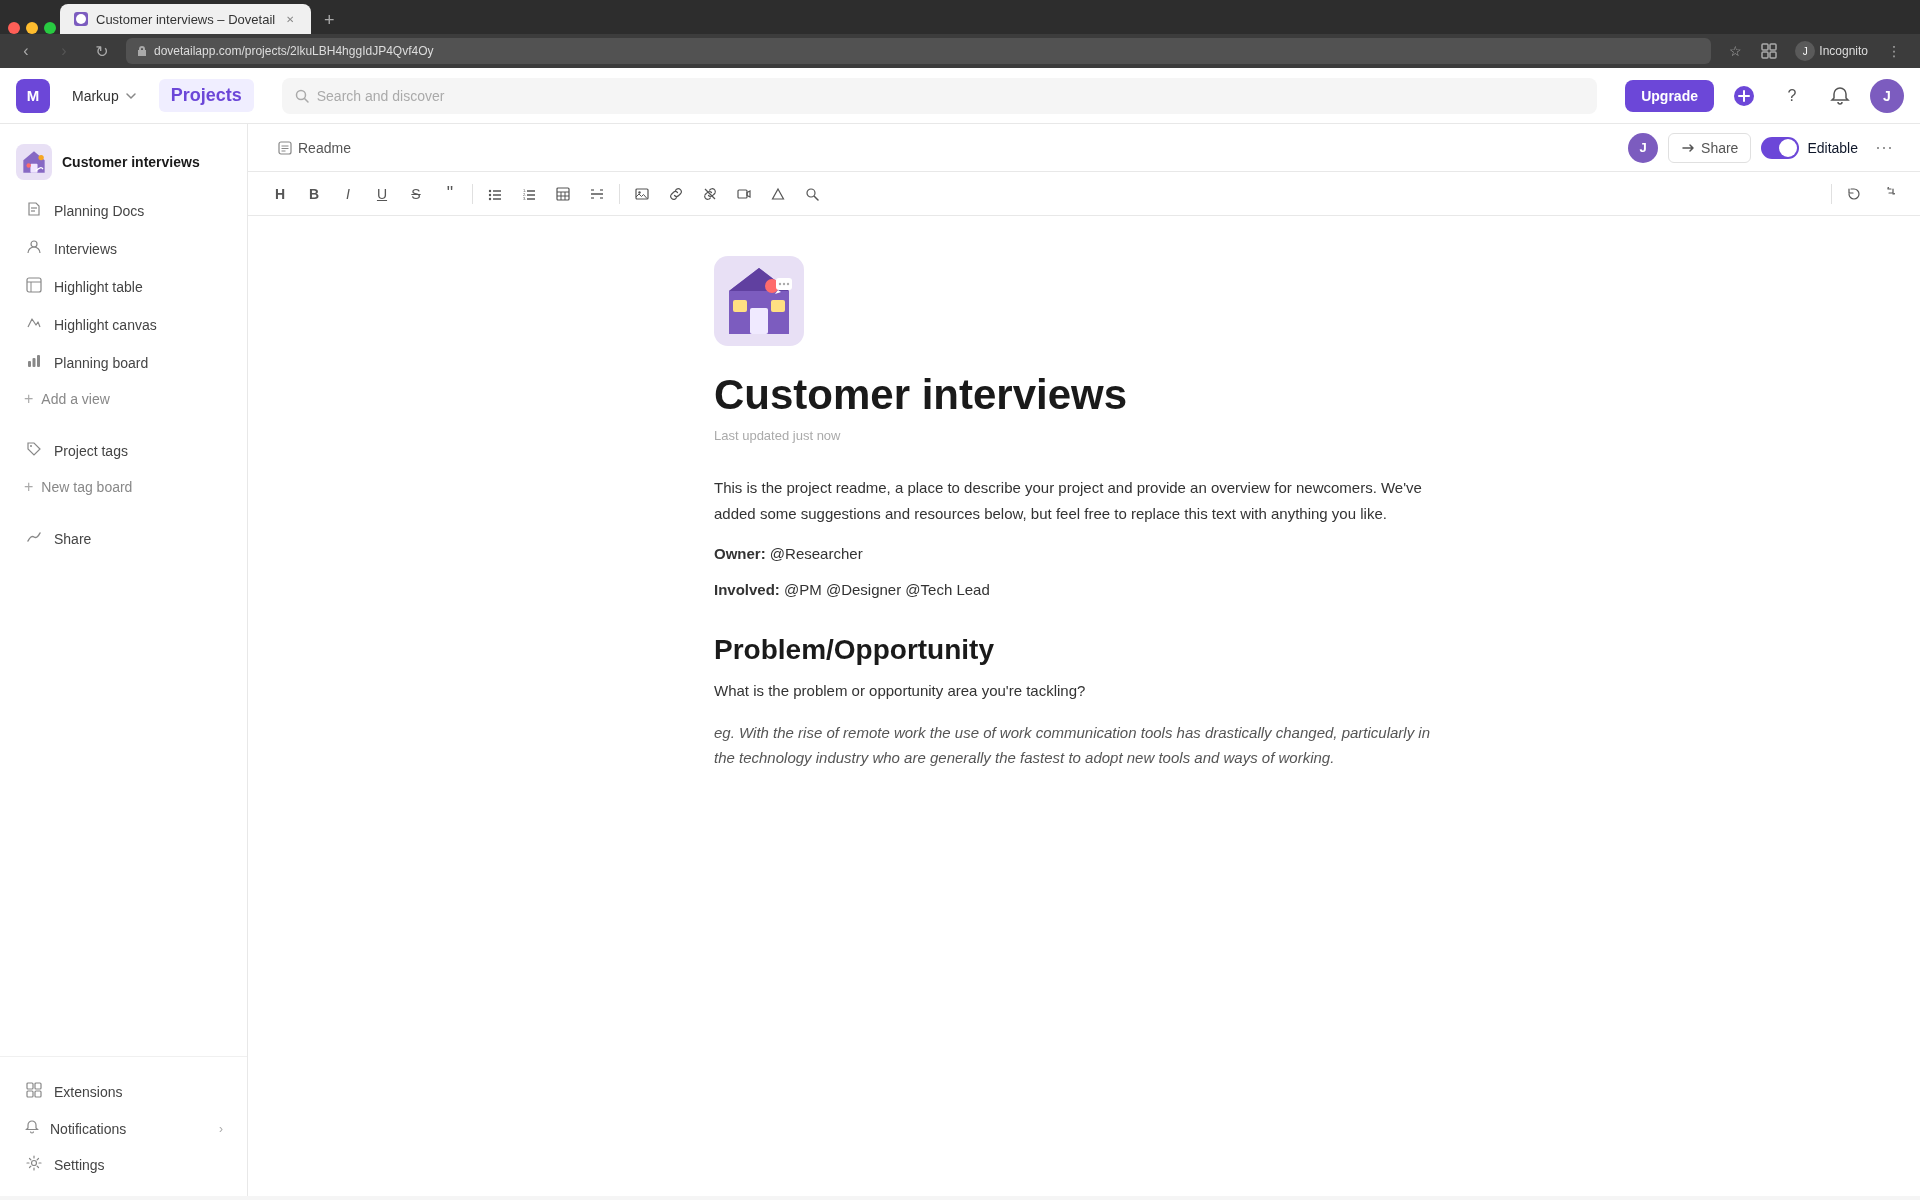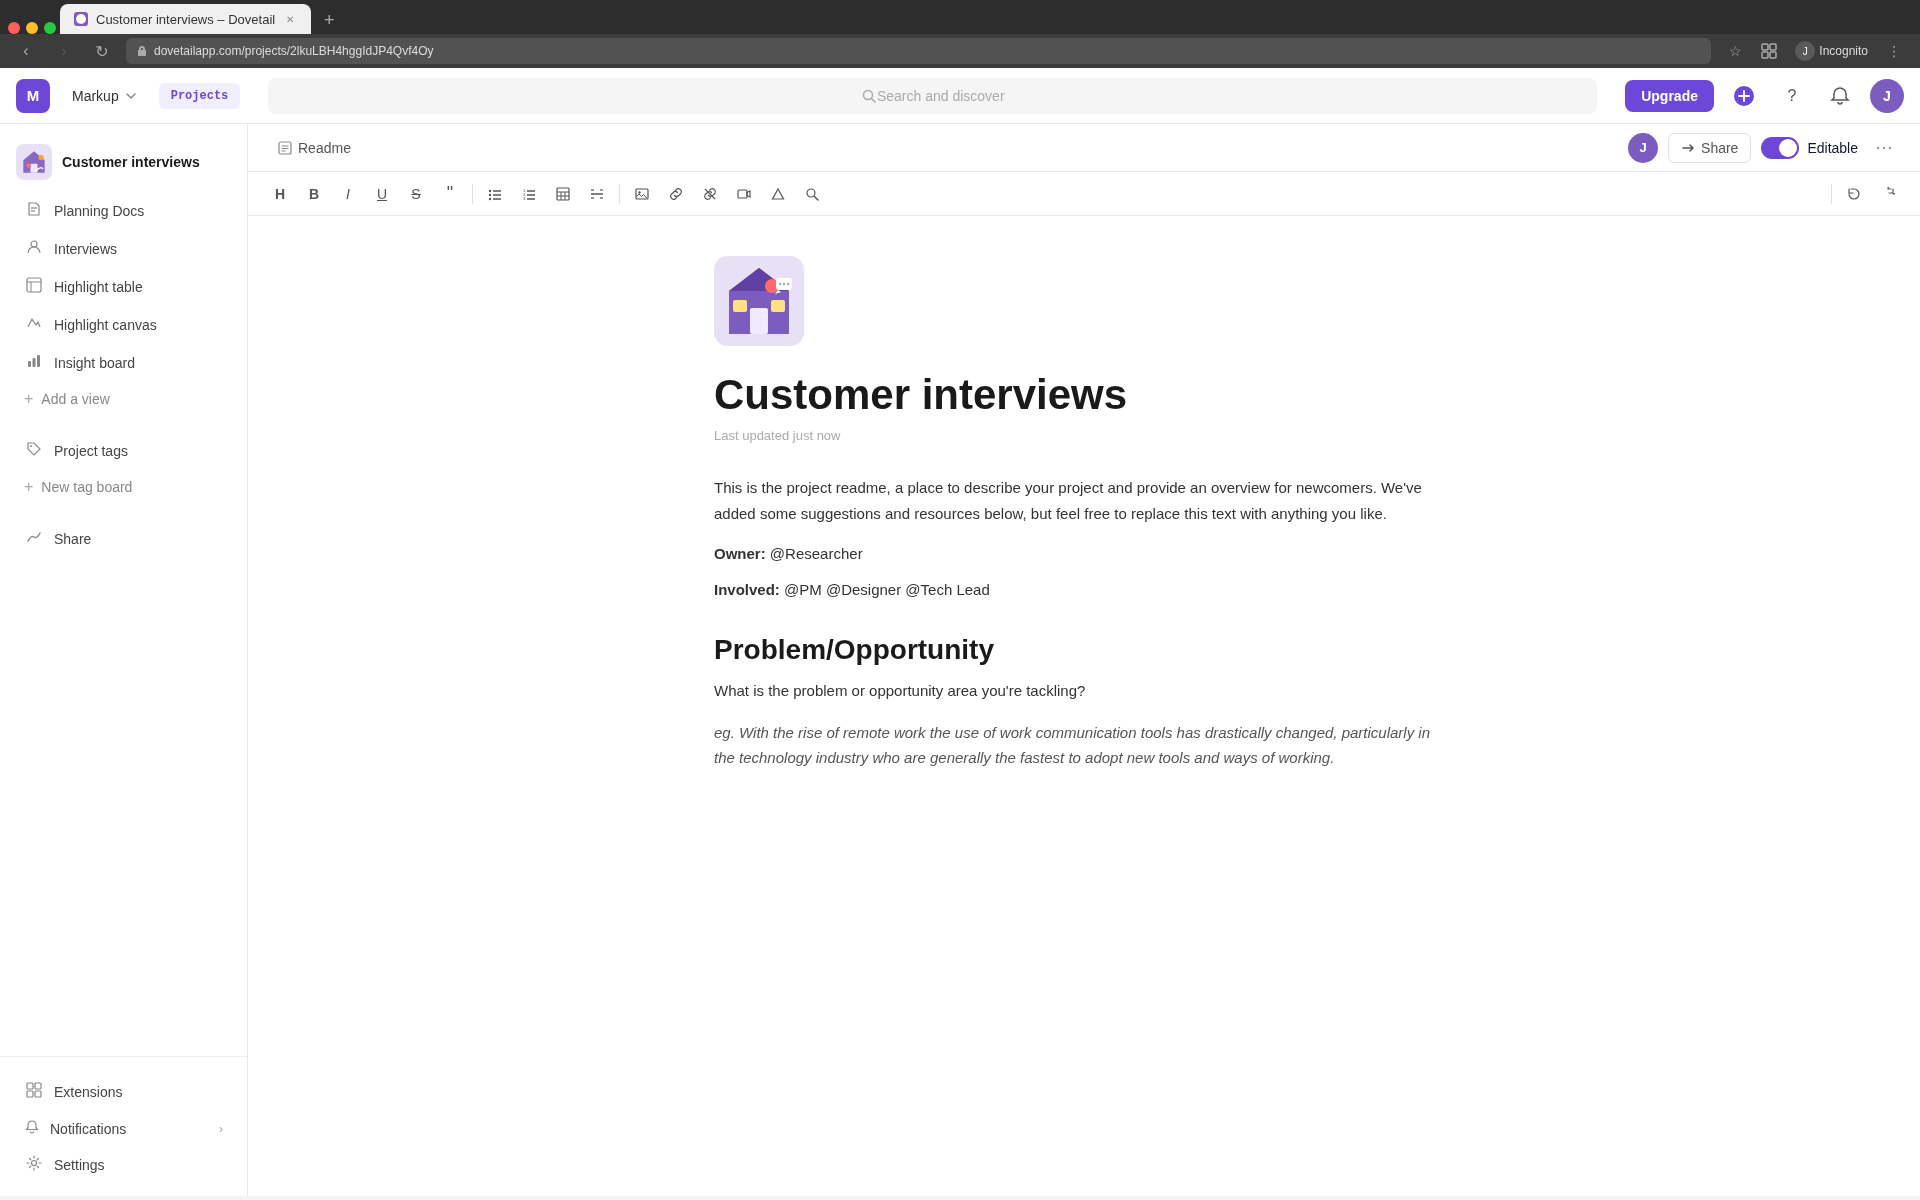--- a/index.html
+++ b/index.html
@@ -24,22 +24,22 @@
     .browser-action-btns { display: flex; gap: 6px; align-items: center; }
     .browser-action-btn { width: 28px; height: 28px; display: flex; align-items: center; justify-content: center; color: #aaa; font-size: 14px; cursor: pointer; border-radius: 50%; }
 
     
     .app { display: flex; flex-direction: column; height: calc(1200px - 72px); background: #fff; }
 
     
     .top-nav { height: 56px; background: #fff; border-bottom: 1px solid #e8e8e8; display: flex; align-items: center; padding: 0 16px; gap: 12px; flex-shrink: 0; }
     .workspace-btn { width: 34px; height: 34px; background: #6c47d8; border-radius: 8px; display: flex; align-items: center; justify-content: center; color: #fff; font-weight: 700; font-size: 15px; cursor: pointer; }
     .markup-btn { display: flex; align-items: center; gap: 6px; padding: 6px 10px; border-radius: 6px; font-size: 14px; font-weight: 500; color: #333; cursor: pointer; }
-    .projects-btn { background: #f0eeff; color: #6c47d8; padding: 6px 12px; border-radius: 6px; font-size: 12px; font-weight: 600; cursor: pointer; font-family: Liberation Mono, monospace; }
-    .search-bar { flex: 1; background: #f5f5f5; border-radius: 8px; height: 36px; display: flex; align-items: center; padding: 0 12px; gap: 0; font-size: 14px; color: #aaa; cursor: text; margin: 0 16px; justify-content: center; }
+    .projects-btn { background: #f0eeff; color: #6c47d8; padding: 6px 12px; border-radius: 6px; font-size: 18px; font-weight: 600; cursor: pointer; }
+    .search-bar { flex: 1; background: #f5f5f5; border-radius: 8px; height: 36px; display: flex; align-items: center; padding: 0 12px; gap: 7px; font-size: 14px; color: #aaa; cursor: text; margin: 0 16px; }
     .upgrade-btn { background: #6c47d8; color: #fff; padding: 8px 16px; border-radius: 8px; font-size: 14px; font-weight: 600; cursor: pointer; white-space: nowrap; }
     .nav-icon-btn { width: 36px; height: 36px; display: flex; align-items: center; justify-content: center; border-radius: 50%; cursor: pointer; font-size: 16px; color: #555; }
     .avatar-btn { width: 34px; height: 34px; background: #7c5cbf; border-radius: 50%; display: flex; align-items: center; justify-content: center; color: #fff; font-weight: 700; font-size: 14px; cursor: pointer; }
 
     
     .main-layout { display: flex; flex: 1; overflow: hidden; }
 
     
     .sidebar { width: 248px; background: #fff; border-right: 1px solid #e8e8e8; display: flex; flex-direction: column; padding: 12px 0; flex-shrink: 0; overflow-y: auto; }
     .sidebar-project-header { display: flex; align-items: center; gap: 10px; padding: 8px 16px; margin-bottom: 4px; }
@@ -226,21 +226,21 @@
         <span>Highlight canvas</span>
       </div>
       <div class="sidebar-nav-item">
         <span class="nav-icon">
           <svg width="16" height="16" viewBox="0 0 16 16">
               <rect x="2" y="8" width="3" height="6" fill="#888" rx="1"></rect>
               <rect x="6.5" y="5" width="3" height="9" fill="#888" rx="1"></rect>
               <rect x="11" y="2" width="3" height="12" fill="#888" rx="1"></rect>
             </svg>
         </span>
-        <span>Insight board</span>
+        <span>Planning board</span>
       </div>
       <div class="sidebar-add-item">
         <span style="font-size:16px;color:#aaa;">+</span>
         <span>Add a view</span>
       </div>
 
       <div class="sidebar-section-gap"></div>
 
       <div class="sidebar-nav-item">
         <span class="nav-icon">

